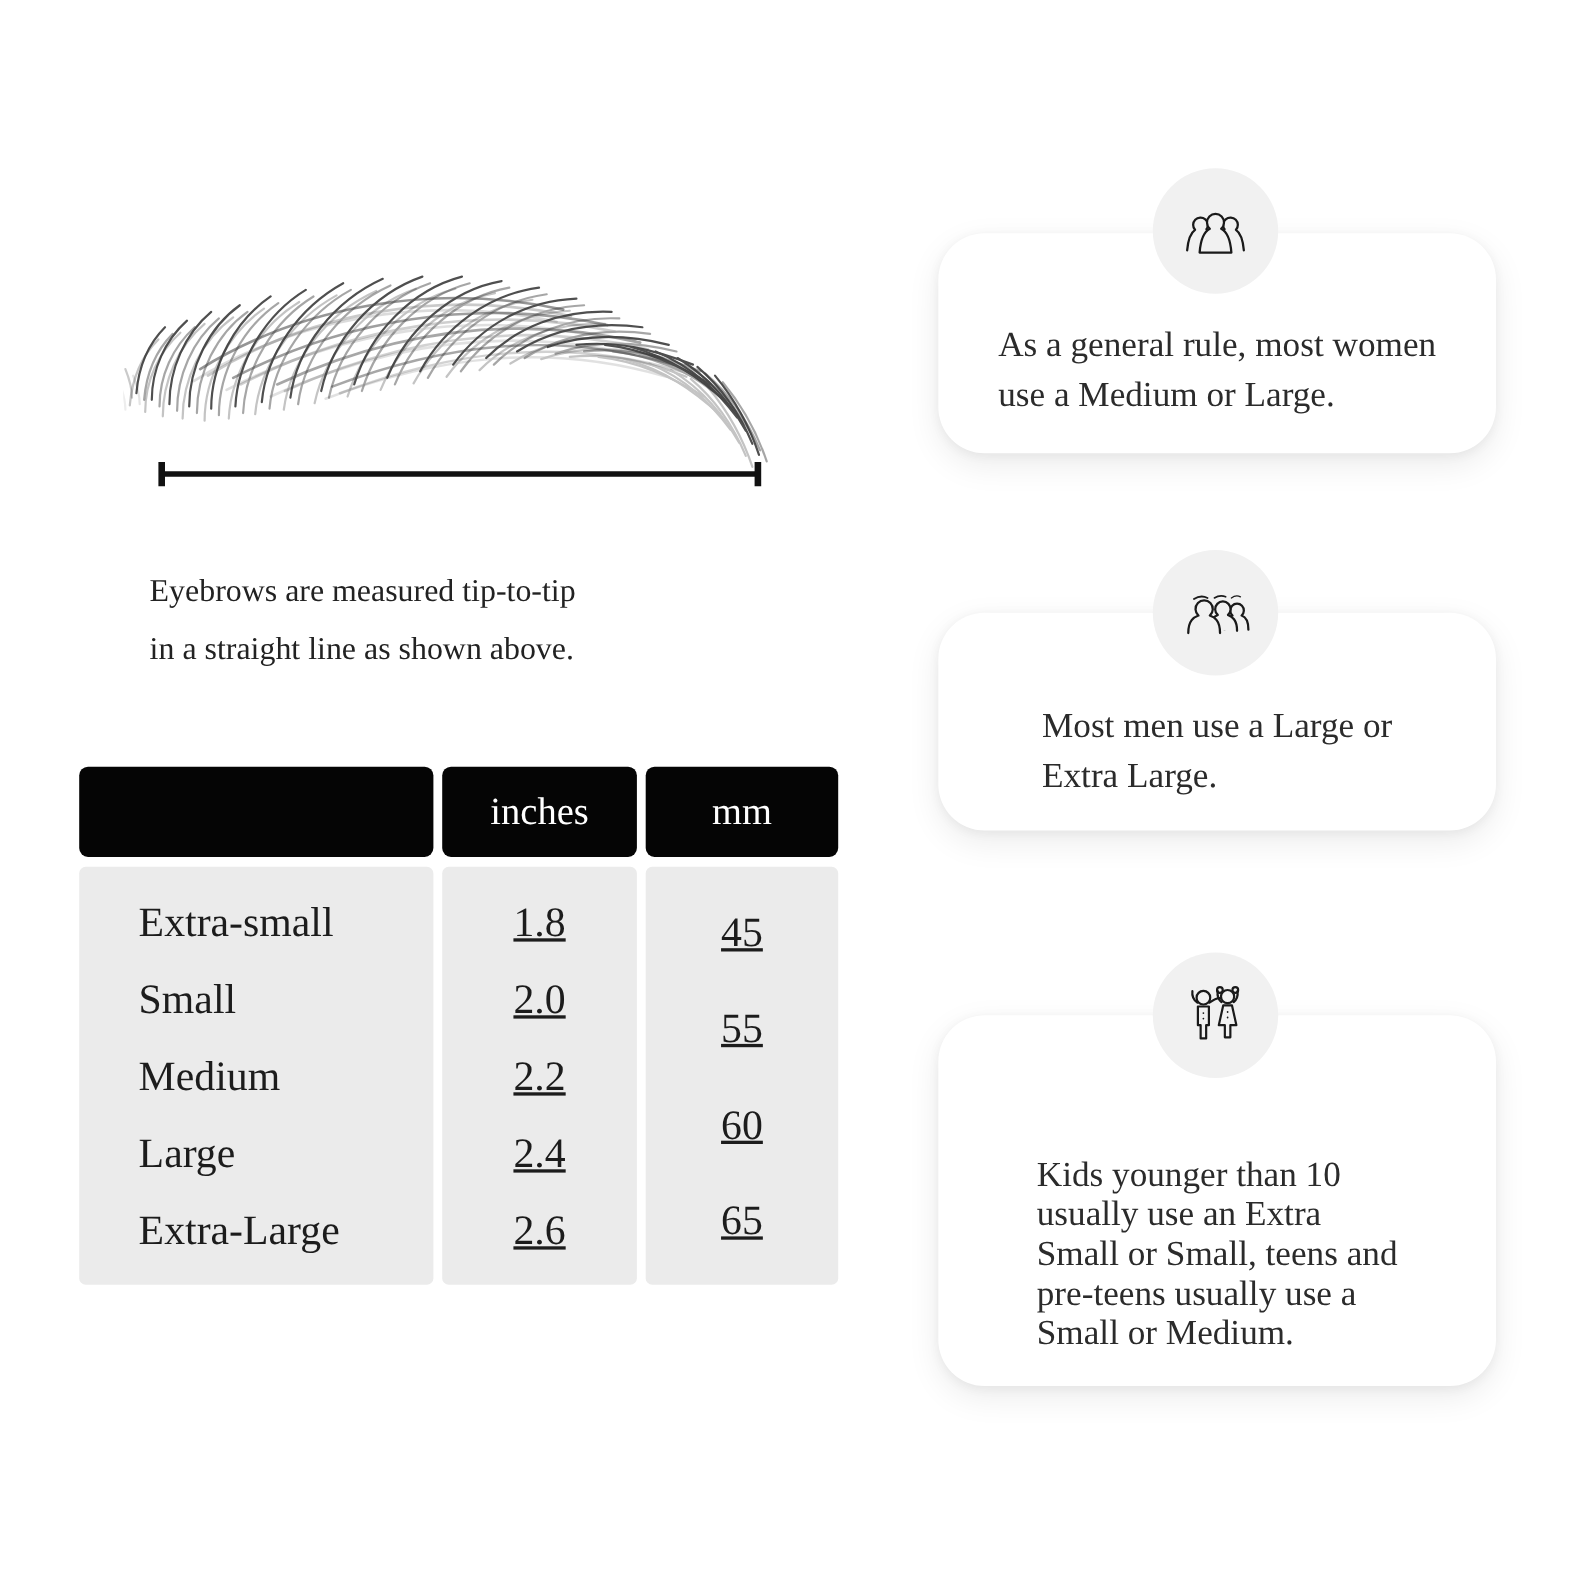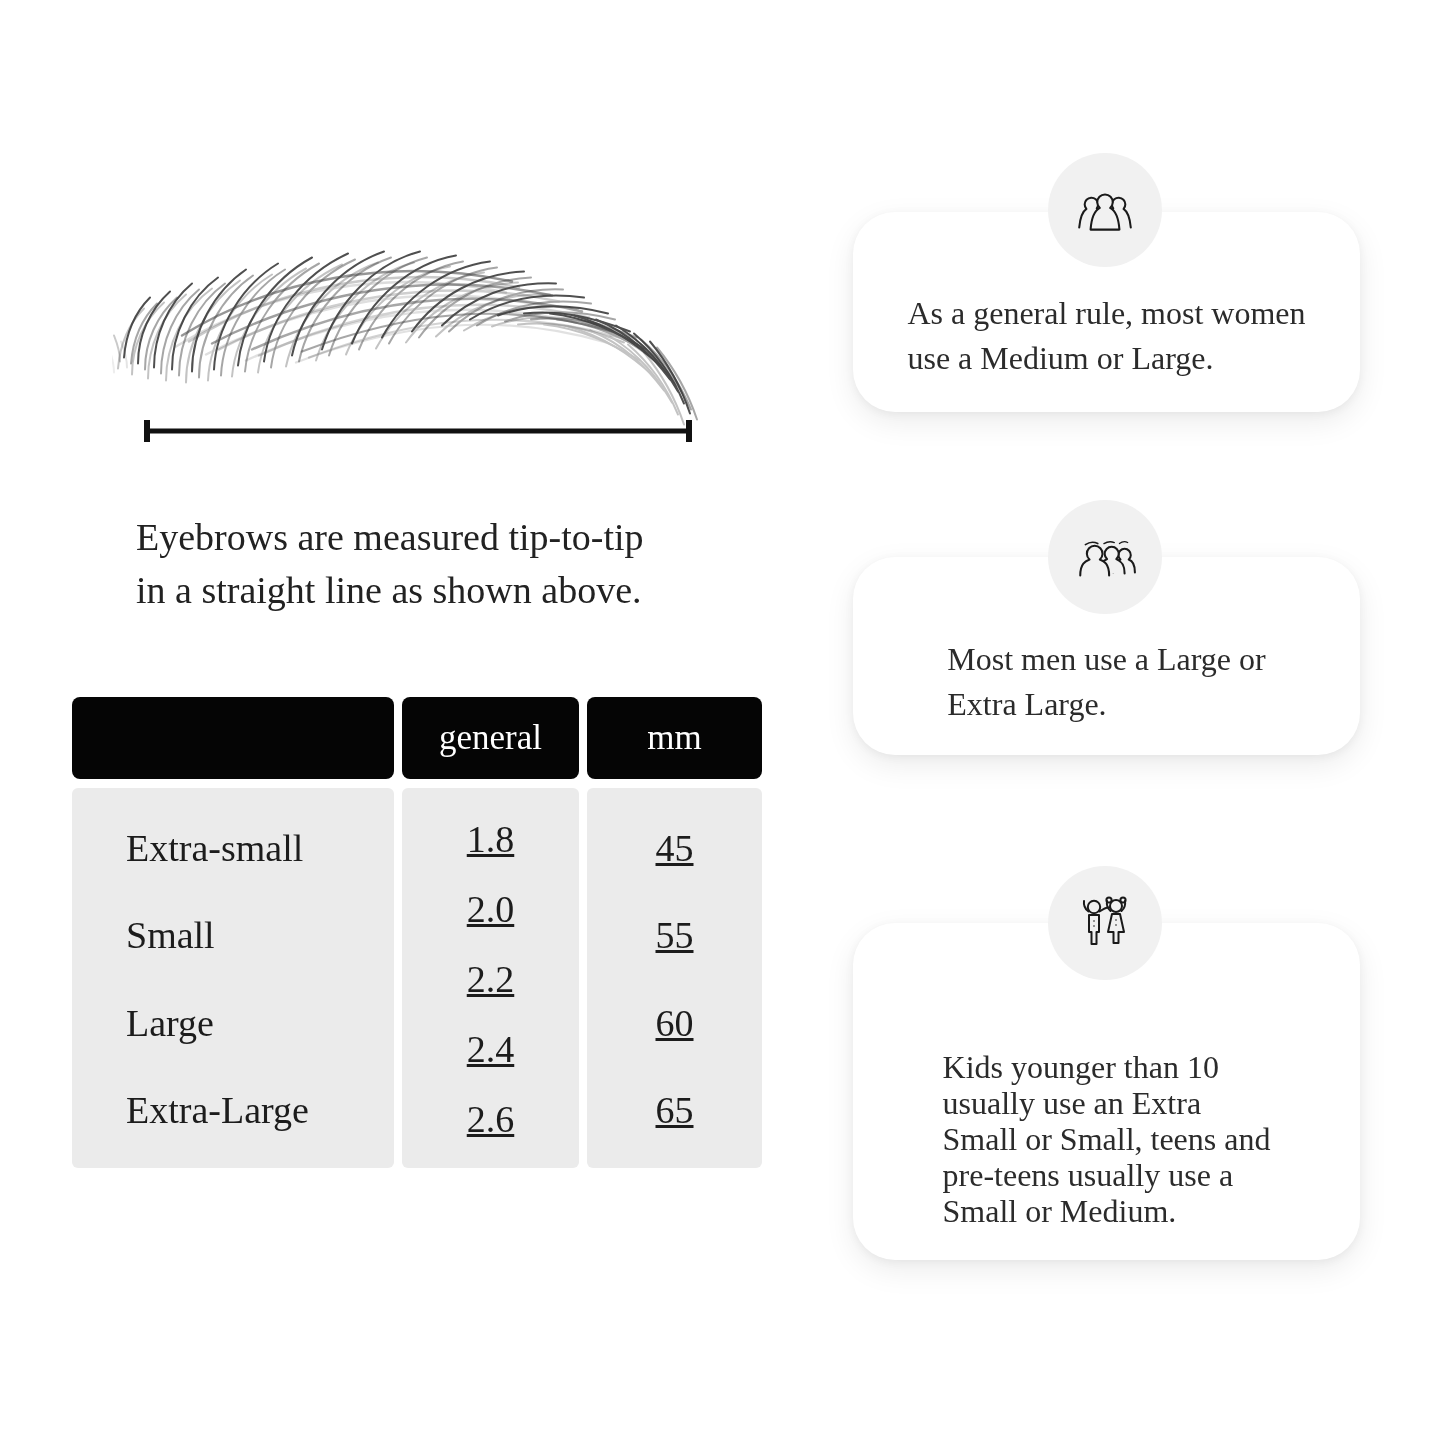--- a/index.html
+++ b/index.html
@@ -6,21 +6,21 @@
   body{
     width:1445px;height:1445px;position:relative;background:#ffffff;
     font-family:"Liberation Serif","DejaVu Serif",serif;color:#1d1d1d;
     overflow:hidden;
   }
   
   .brow-wrap{position:absolute;left:112px;top:238px;width:590px;height:188px;}
   .measure{position:absolute;left:142px;top:418px;width:552px;height:26px;}
   .caption{
     position:absolute;left:136px;top:511px;width:620px;
-    font-size:38px;line-height:53px;white-space:pre-line;color:#222;
+    font-size:29px;line-height:53px;white-space:pre-line;color:#222;
   }
   
   .size-table{
     position:absolute;left:72px;top:697px;width:690px;
     display:grid;grid-template-columns:322px 177px 175px;column-gap:8px;
   }
   .th{
     height:82px;margin-bottom:9px;background:#050505;border-radius:8px;
     color:#fff;font-size:35px;display:flex;align-items:center;justify-content:center;
   }
@@ -104,26 +104,27 @@
     <line x1="5" y1="2" x2="5" y2="24" stroke="#111" stroke-width="6"></line>
     <line x1="547" y1="2" x2="547" y2="24" stroke="#111" stroke-width="6"></line>
   </svg>
 </div>
 
 <div class="caption">Eyebrows are measured tip-to-tip
 in a straight line as shown above.</div>
 
 <div class="size-table">
   <div class="th"></div>
-  <div class="th">general</div>
+  <div class="th">inches</div>
   <div class="th">mm</div>
 
   <div class="tcol">
     <div class="tcell lbl">Extra-small</div>
     <div class="tcell lbl">Small</div>
+    <div class="tcell lbl">Medium</div>
     <div class="tcell lbl">Large</div>
     <div class="tcell lbl">Extra-Large</div>
   </div>
   <div class="tcol">
     <div class="tcell num">1.8</div>
     <div class="tcell num">2.0</div>
     <div class="tcell num">2.2</div>
     <div class="tcell num">2.4</div>
     <div class="tcell num">2.6</div>
   </div>

